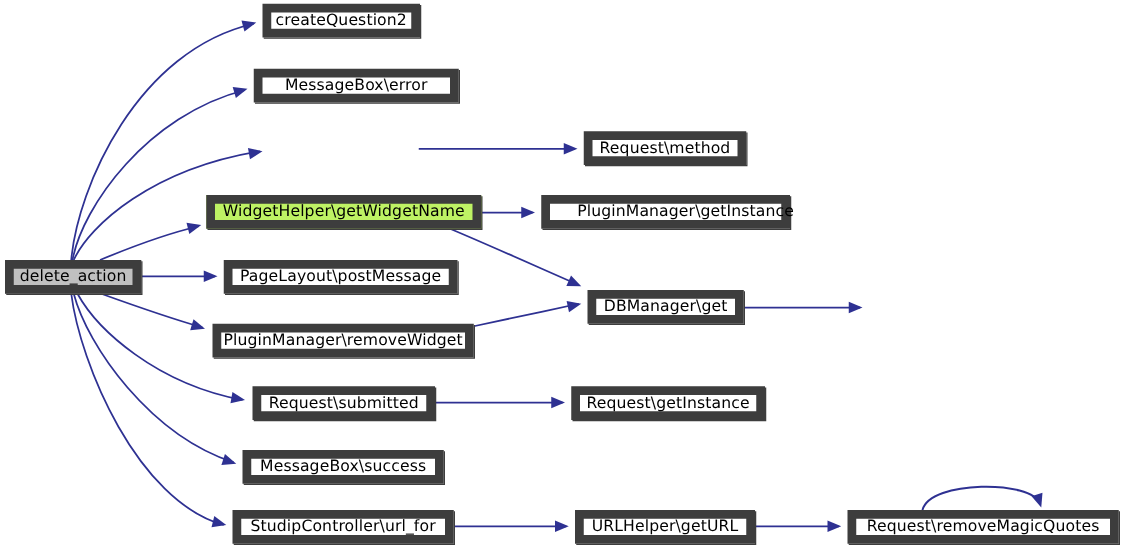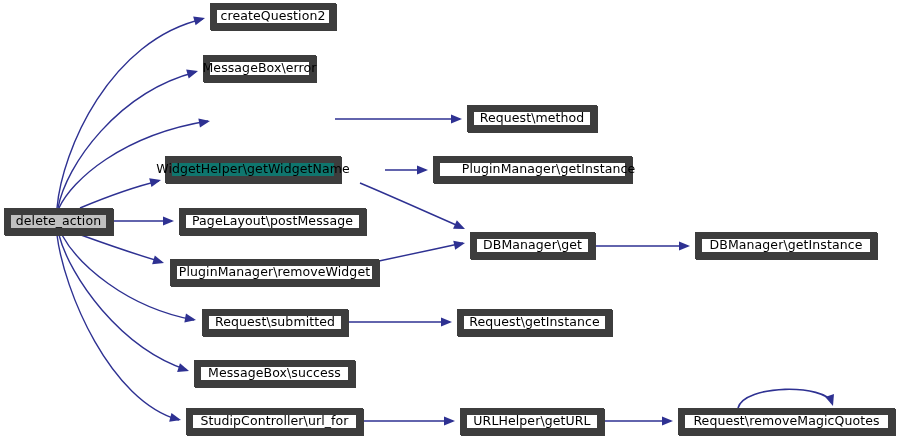--- a/index.html
+++ b/index.html
@@ -98,24 +98,24 @@
       <polygon points="0,0 -11,-4.6 -11,4.6" fill="#2e3192" transform="translate(833,406) rotate(72)"></polygon>
     </svg>
 
   <div id="node-layer">
       <div class="node root" style="left: 4px; top: 208px; width: 109px; height: 27px; background: rgb(192, 192, 192); border-color: rgb(61, 61, 61); color: rgb(0, 0, 0);">
         <span class="node-label">delete_action</span>
       </div>
       <div class="node" style="left: 210px; top: 3px; width: 126px; height: 27px; background: rgb(255, 255, 255); border-color: rgb(61, 61, 61); color: rgb(0, 0, 0);">
         <span class="node-label">createQuestion2</span>
       </div>
-      <div class="node" style="left: 203px; top: 55px; width: 113px; height: 27px; background: rgb(255, 255, 255); border-color: rgb(61, 61, 61); color: rgb(0, 0, 0);">
+      <div class="node" style="left: 203px; top: 55px; width: 164px; height: 27px; background: rgb(255, 255, 255); border-color: rgb(61, 61, 61); color: rgb(0, 0, 0);">
         <span class="node-label">MessageBox\error</span>
       </div>
-      <div class="node" style="left: 165px; top: 156px; width: 176px; height: 27px; background: #0f766e; border-color: rgb(61, 61, 61); color: rgb(0, 0, 0);">
+      <div class="node" style="left: 165px; top: 156px; width: 220px; height: 27px; background: #bef264; border-color: rgb(61, 61, 61); color: rgb(0, 0, 0);">
         <span class="node-label">WidgetHelper\getWidgetName</span>
       </div>
       <div class="node" style="left: 179px; top: 208px; width: 187px; height: 27px; background: rgb(255, 255, 255); border-color: rgb(61, 61, 61); color: rgb(0, 0, 0);">
         <span class="node-label">PageLayout\postMessage</span>
       </div>
       <div class="node" style="left: 170px; top: 259px; width: 209px; height: 27px; background: rgb(255, 255, 255); border-color: rgb(61, 61, 61); color: rgb(0, 0, 0);">
         <span class="node-label">PluginManager\removeWidget</span>
       </div>
       <div class="node" style="left: 202px; top: 309px; width: 146px; height: 27px; background: rgb(255, 255, 255); border-color: rgb(61, 61, 61); color: rgb(0, 0, 0);">
         <span class="node-label">Request\submitted</span>
@@ -128,23 +128,20 @@
       </div>
       <div class="node" style="left: 467px; top: 105px; width: 130px; height: 27px; background: rgb(255, 255, 255); border-color: rgb(61, 61, 61); color: rgb(0, 0, 0);">
         <span class="node-label">Request\method</span>
       </div>
       <div class="node" style="left: 433px; top: 156px; width: 199px; height: 27px; background: rgb(255, 255, 255); border-color: rgb(61, 61, 61); color: rgb(0, 0, 0); padding-left: 32px;">
         <span class="node-label">PluginManager\getInstance</span>
       </div>
       <div class="node" style="left: 470px; top: 232px; width: 125px; height: 27px; background: rgb(255, 255, 255); border-color: rgb(61, 61, 61); color: rgb(0, 0, 0);">
         <span class="node-label">DBManager\get</span>
       </div>
-      <div class="node" style="left: 695px; top: 232px; width: 182px; height: 27px; background: rgb(255, 255, 255); border-color: rgb(61, 61, 61); color: rgb(0, 0, 0);">
-        <span class="node-label">DBManager\getInstance</span>
-      </div>
       <div class="node" style="left: 457px; top: 309px; width: 155px; height: 27px; background: rgb(255, 255, 255); border-color: rgb(61, 61, 61); color: rgb(0, 0, 0);">
         <span class="node-label">Request\getInstance</span>
       </div>
       <div class="node" style="left: 460px; top: 408px; width: 144px; height: 27px; background: rgb(255, 255, 255); border-color: rgb(61, 61, 61); color: rgb(0, 0, 0);">
         <span class="node-label">URLHelper\getURL</span>
       </div>
       <div class="node" style="left: 678px; top: 408px; width: 217px; height: 27px; background: rgb(255, 255, 255); border-color: rgb(61, 61, 61); color: rgb(0, 0, 0);">
         <span class="node-label">Request\removeMagicQuotes</span>
       </div>
     </div>

